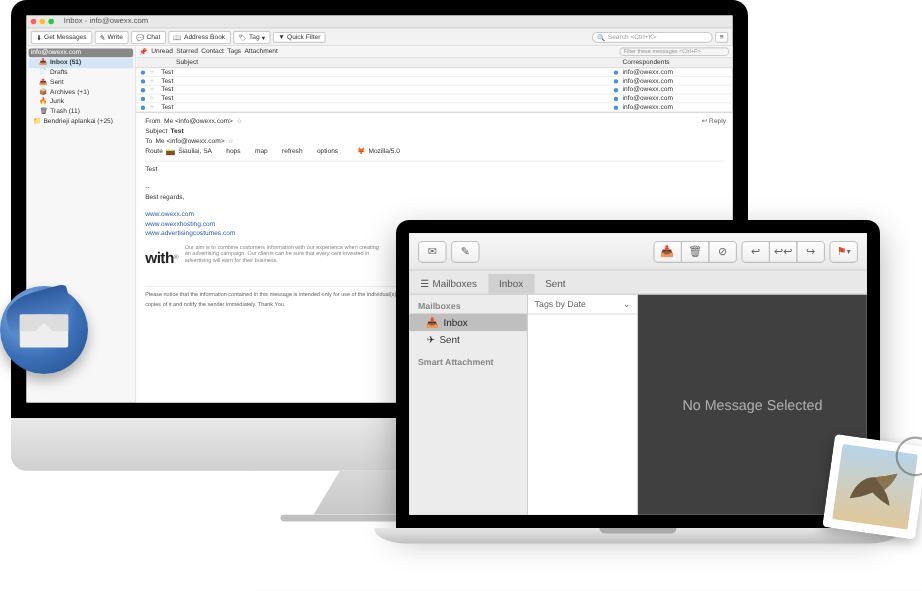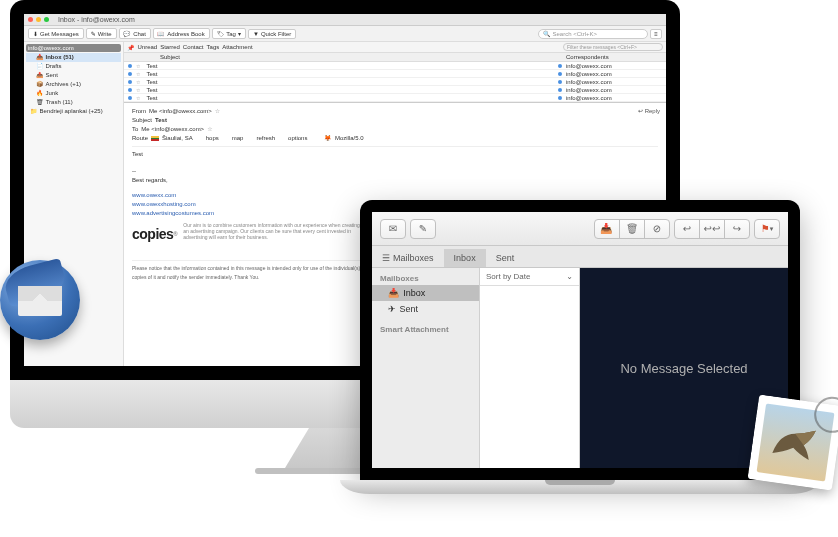--- a/index.html
+++ b/index.html
@@ -70,21 +70,21 @@
 .am-tabs { height:22px; background:#e8e8e8; border-bottom:1px solid #c8c8c8; display:flex; align-items:flex-end; font-size:9px;}
 .am-tab { padding:4px 10px; color:#555; display:flex; align-items:center; gap:3px;}
 .am-tab.sel { background:#d0d0d0;}
 .am-body { display:flex; height:calc(100% - 56px);}
 .am-sidebar { width:108px; background:#ececec; border-right:1px solid #d0d0d0; font-size:9px; padding:4px 0;}
 .am-side-head { font-size:8px; color:#888; padding:2px 8px; font-weight:bold;}
 .am-side-item { padding:3px 8px 3px 16px; display:flex; align-items:center; gap:4px;}
 .am-side-item.sel { background:#bfbfbf; color:#222;}
 .am-list { width:100px; background:#fff; border-right:1px solid #d0d0d0;}
 .am-list-head { height:18px; border-bottom:1px solid #ddd; display:flex; align-items:center; padding:0 6px; font-size:8px; color:#666; justify-content:space-between;}
-.am-preview { flex:1; background:#0f172a; display:flex; align-items:center; justify-content:center; color:#b0b0b0; font-size:13px;}
+.am-preview { flex:1; background:#404040; display:flex; align-items:center; justify-content:center; color:#b0b0b0; font-size:13px;}
 
 
 .mail-stamp { position:absolute; right:0px; top:400px; width:85px; height:85px; z-index:20; transform:rotate(8deg);}
 .stamp-outer { width:100%; height:100%; background:#fff; border-radius:4px; box-shadow:0 4px 12px rgba(0,0,0,0.3); position:relative;
   background-image:radial-gradient(circle,transparent 2px,#fff 2px);
   background-size:8px 8px; background-position:-4px -4px;}
 .stamp-inner { position:absolute; inset:8px; background:linear-gradient(#b8d4e8,#e0c89a); border-radius:2px; overflow:hidden;}
 .stamp-eagle { position:absolute; width:50px; height:35px; left:8px; top:18px;}
 .stamp-eagle svg { width:100%; height:100%;}
 .stamp-mark { position:absolute; right:-8px; top:-8px; width:36px; height:36px; border:2px solid rgba(80,80,80,0.5); border-radius:50%;}
@@ -259,21 +259,21 @@
             <div>
               <div>Test</div>
               <div style="margin-top:8px">--</div>
               <div>Best regards,</div>
               <div style="margin-top:6px">
                 <div class="tb-link">www.owexx.com</div>
                 <div class="tb-link">www.owexxhosting.com</div>
                 <div class="tb-link">www.advertisingcostumes.com</div>
               </div>
               <div style="display:flex;align-items:center;gap:6px;margin-top:4px">
-                <span class="owexx"><span>copies</span><sup>®</sup></span>
+                <span class="owexx"><span>with</span><sup>®</sup></span>
                 <span style="font-size:5px;color:#888;max-width:180px;line-height:6px">Our aim is to combine customers information with our experience when creating an advertising campaign. Our clients can be sure that every cent invested in advertising will earn for their business.</span>
               </div>
               <div class="tb-footer-note">Please notice that the information contained in this message is intended only for use of the individual(s) named above and contains information that may be privileged. If you have received this message in error please delete it and any copies of it and notify the sender immediately. Thank You.</div>
             </div>
           </div>
         </div>
       </div>
 
     </div>
   </div>
@@ -350,21 +350,21 @@
               <span>Inbox</span>
             </div>
           <div class="am-side-item">
               <span>✈</span>
               <span>Sent</span>
             </div>
           <div class="am-side-head" style="margin-top:6px">Smart Attachment</div>
         </div>
         <div class="am-list">
           <div class="am-list-head">
-            <span>Sort by Date</span>
+            <span>Tags by Date</span>
             <span>⌄</span>
           </div>
         </div>
         <div class="am-preview">
           <span>No Message Selected</span>
         </div>
       </div>
 
     </div>
   </div>

